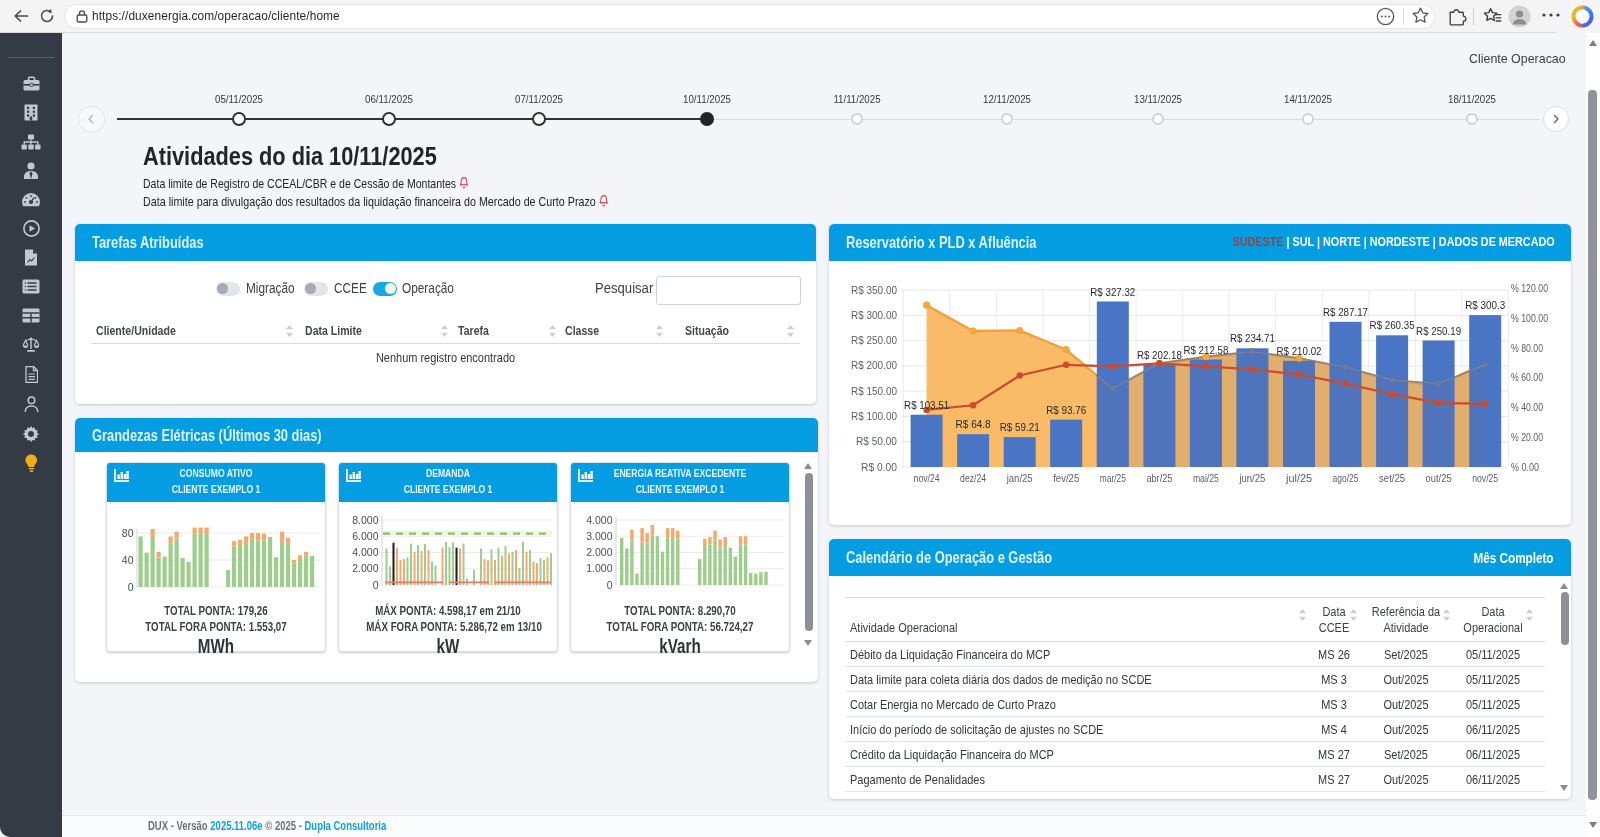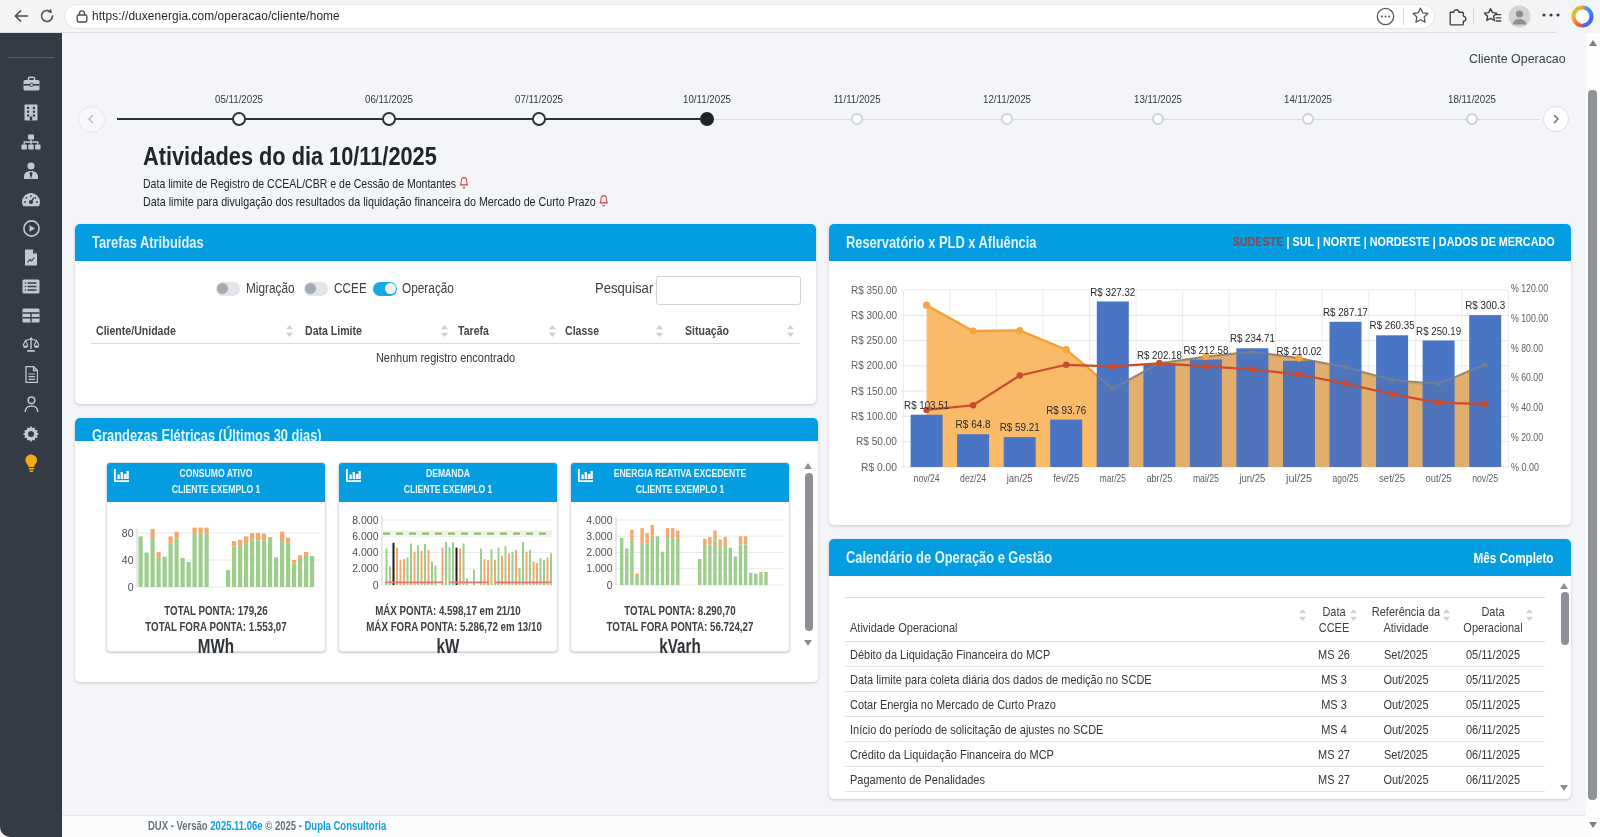--- a/index.html
+++ b/index.html
@@ -296,21 +296,21 @@
     <svg class="abs" style="left:711px;top:100px" width="9" height="14" viewBox="0 0 9 14">
           <path d="M4.5 1 L8 5.2 H1 Z" fill="#ccd0d5"></path>
           <path d="M4.5 13 L1 8.8 H8 Z" fill="#ccd0d5"></path>
         </svg>
     <div class="abs" style="left:16px;top:119px;width:709px;height:1px;background:#d8dcdf"></div>
     <div class="t tc" style="left:0;top:126px;width:741px;text-align:center;font-size:13px;color:#33373b">Nenhum registro encontrado</div>
       </div>
   </div>
 
   <div class="card" style="left:75px;top:418px;width:743px;height:264px">
-    <div class="chead" style="height:23px">
+    <div class="chead" style="height:34px">
         <div class="ctitle" style="top:8px">Grandezas Elétricas (Últimos 30 dias)</div>
       </div>
     <div id="grandezas-body">
         <div class="abs" style="left:31px;top:44px;width:220px;height:190px;background:#fff;border:1px solid #dfe2e5;border-radius:4px;box-shadow:0 1px 2px rgba(60,70,80,0.3)">
       <div class="abs" style="left:0;top:0;width:218px;height:39px;background:#049de1;border-radius:3px 3px 0 0"></div>
       <svg class="abs" style="left:7px;top:6px" width="15" height="13" viewBox="0 0 15 13">
             <g fill="#fff">
               <rect x="0" y="0" width="1.8" height="13"></rect>
               <rect x="0" y="11.2" width="15" height="1.8"></rect>
               <rect x="3.4" y="5.5" width="2.4" height="4.5"></rect>

